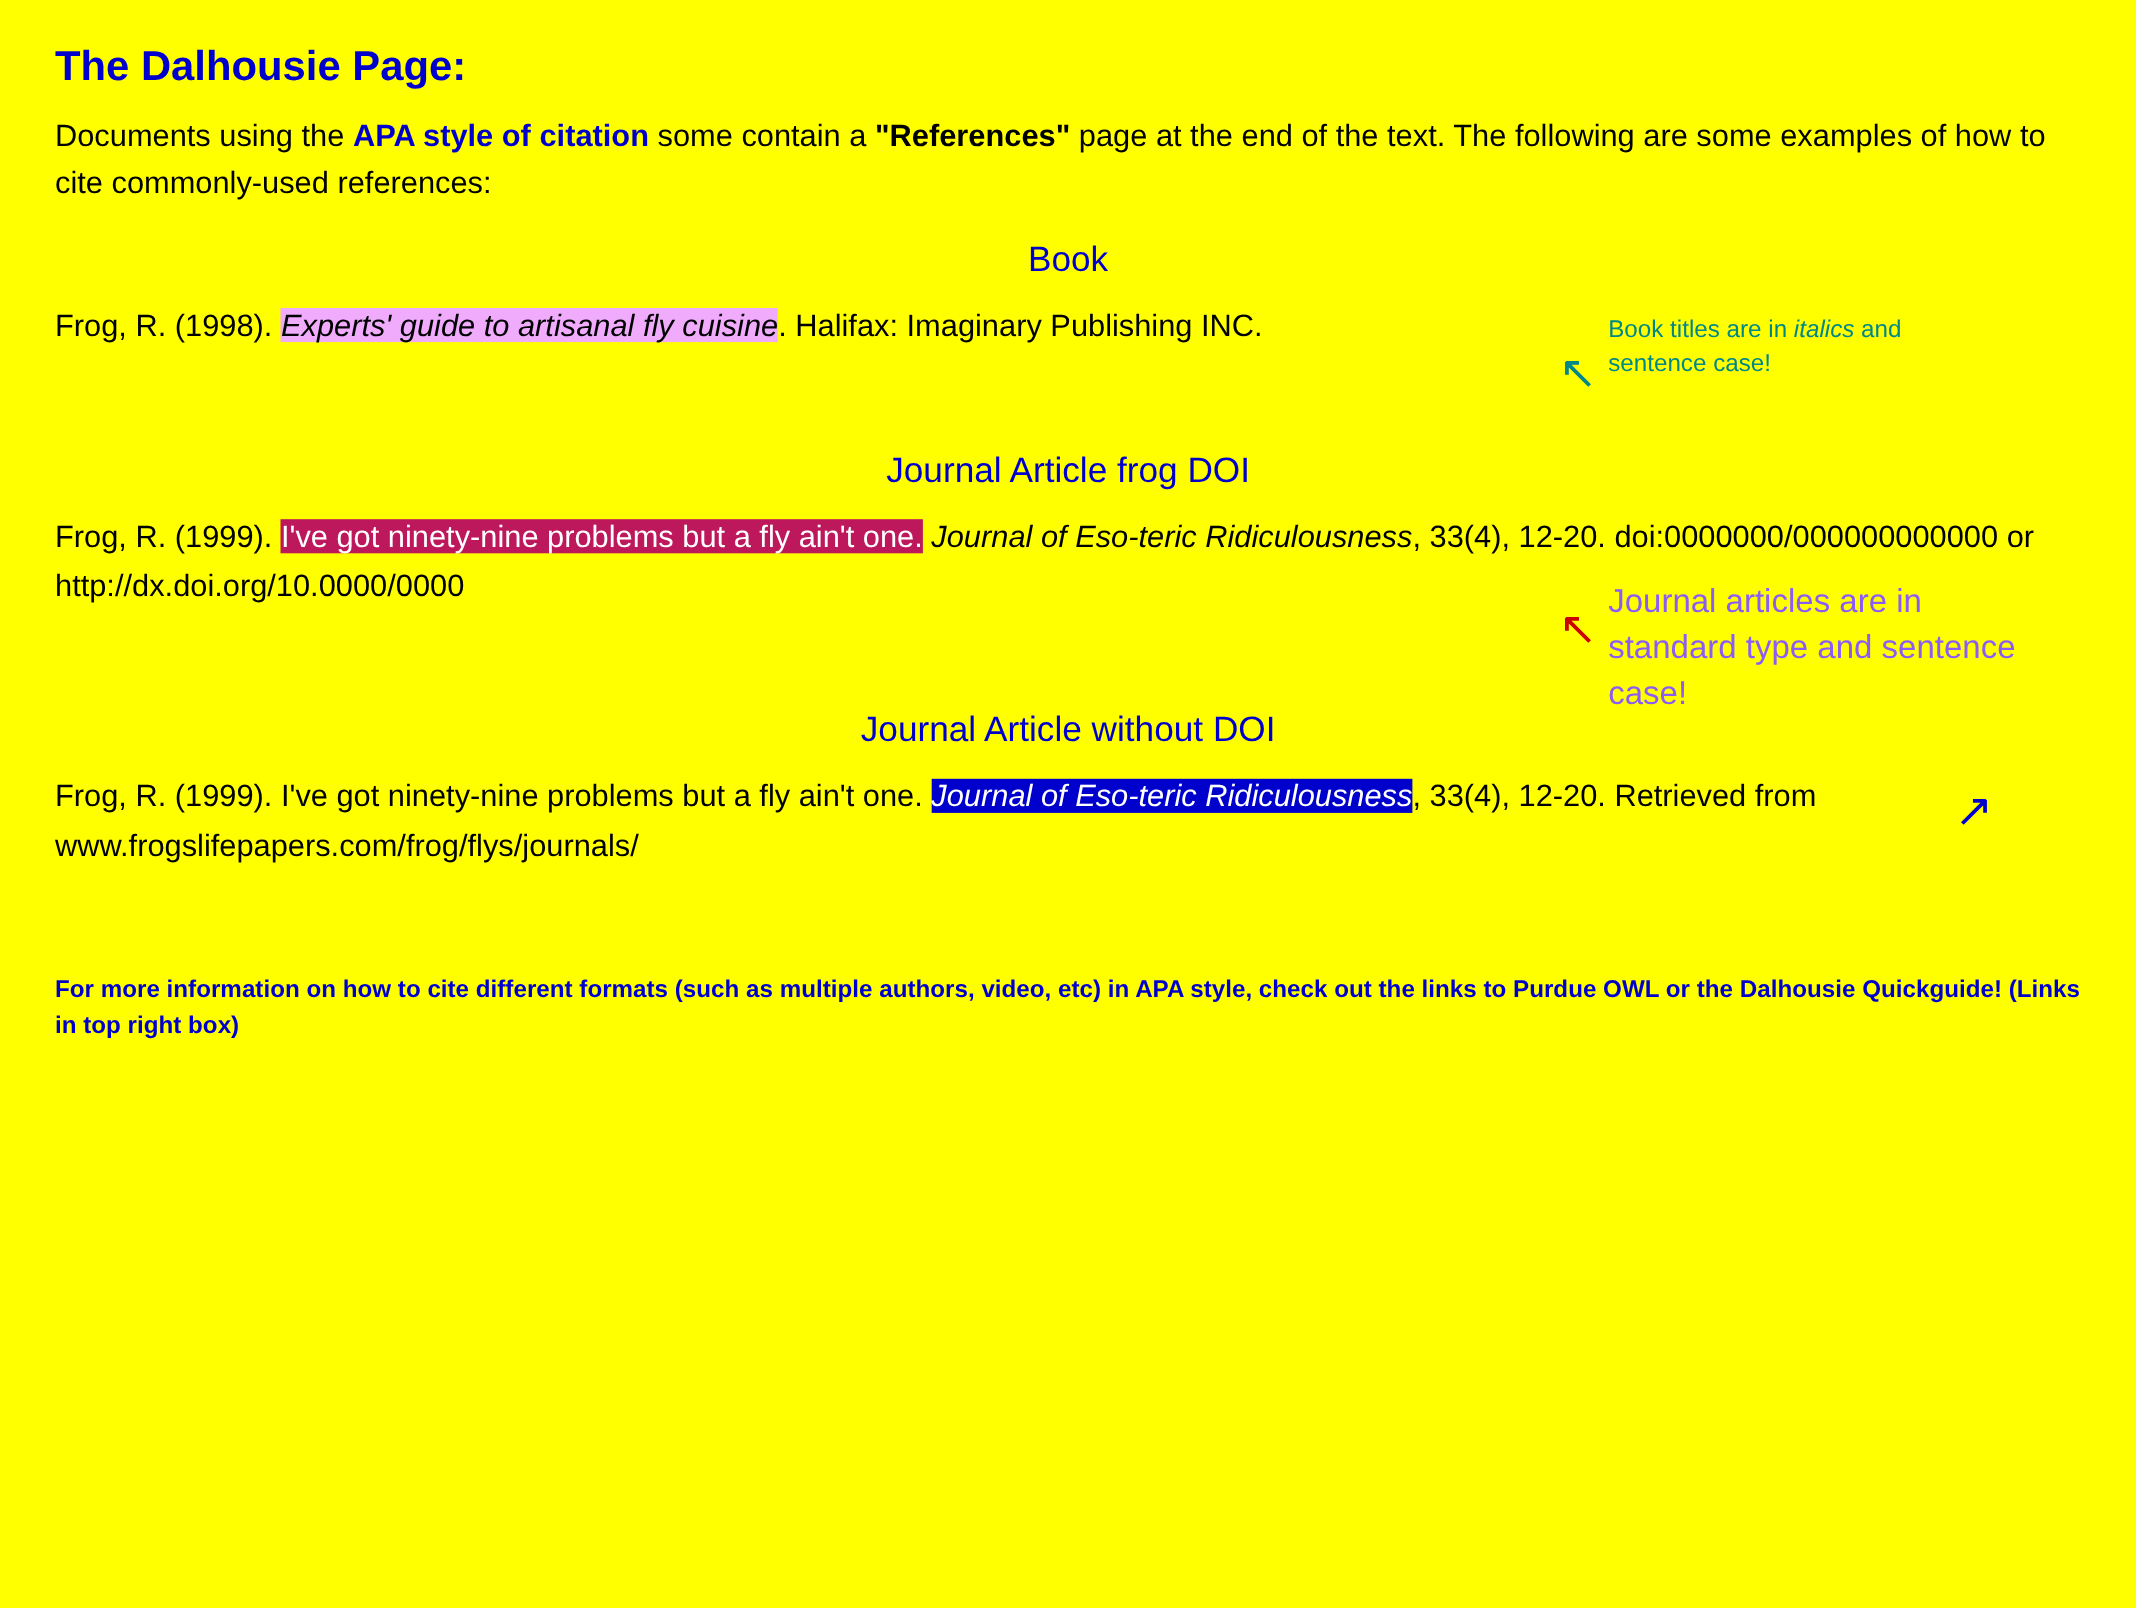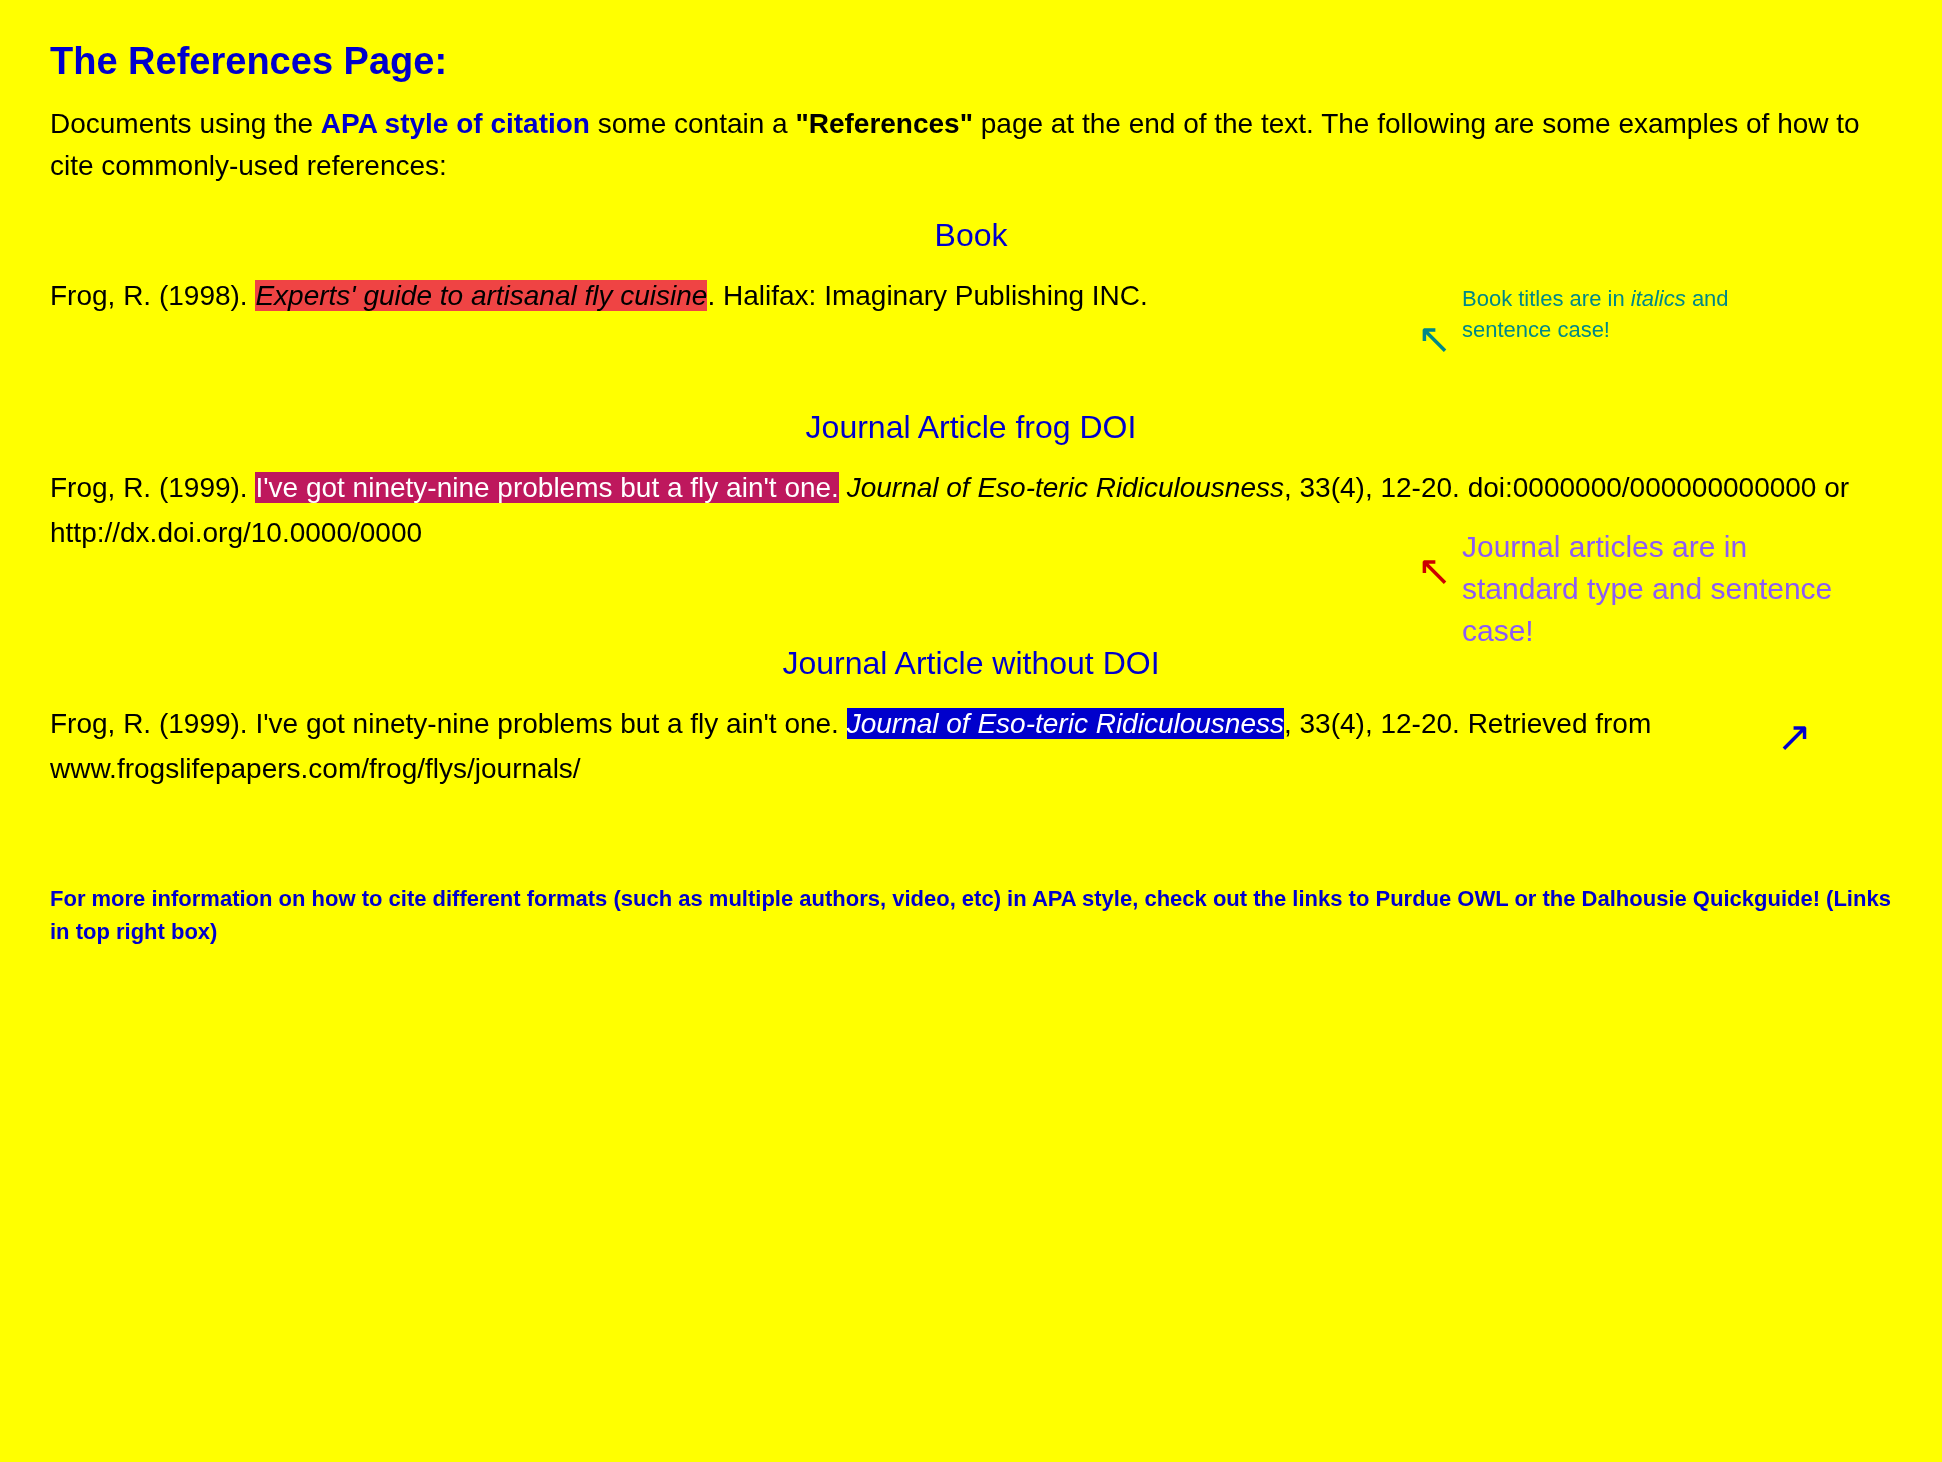--- a/index.html
+++ b/index.html
@@ -50,21 +50,21 @@
     }
 
     .reference-entry {
       margin-bottom: 10px;
       font-size: 28px;
       line-height: 1.6;
       position: relative;
     }
 
     .book-title-highlight {
-      background-color: #ef4444;
+      background-color: #f0abfc;
       font-style: italic;
     }
 
     .article-title-highlight {
       background-color: #be185d;
       color: #ffffff;
     }
 
     .journal-title-italic {
       font-style: italic;
@@ -113,21 +113,21 @@
 
     .arrow-blue {
       color: #0000cc;
       font-size: 42px;
       display: inline-block;
     }
   </style>
 </head>
 <body>
 
-<h1 class="page-title">The References Page:</h1>
+<h1 class="page-title">The Dalhousie Page:</h1>
 
 <p class="intro-text">
   <span>Documents using the </span><span class="apa-highlight">APA style of citation</span><span> some contain a </span><span class="references-bold">"References"</span><span> page at the end of the text.  The following are some examples of how to cite commonly-used references:</span>
 </p>
 
 <div class="book-section">
   <div class="section-heading">Book</div>
 
   <div style="position:relative; padding-bottom: 20px;">
     <div class="reference-entry">

